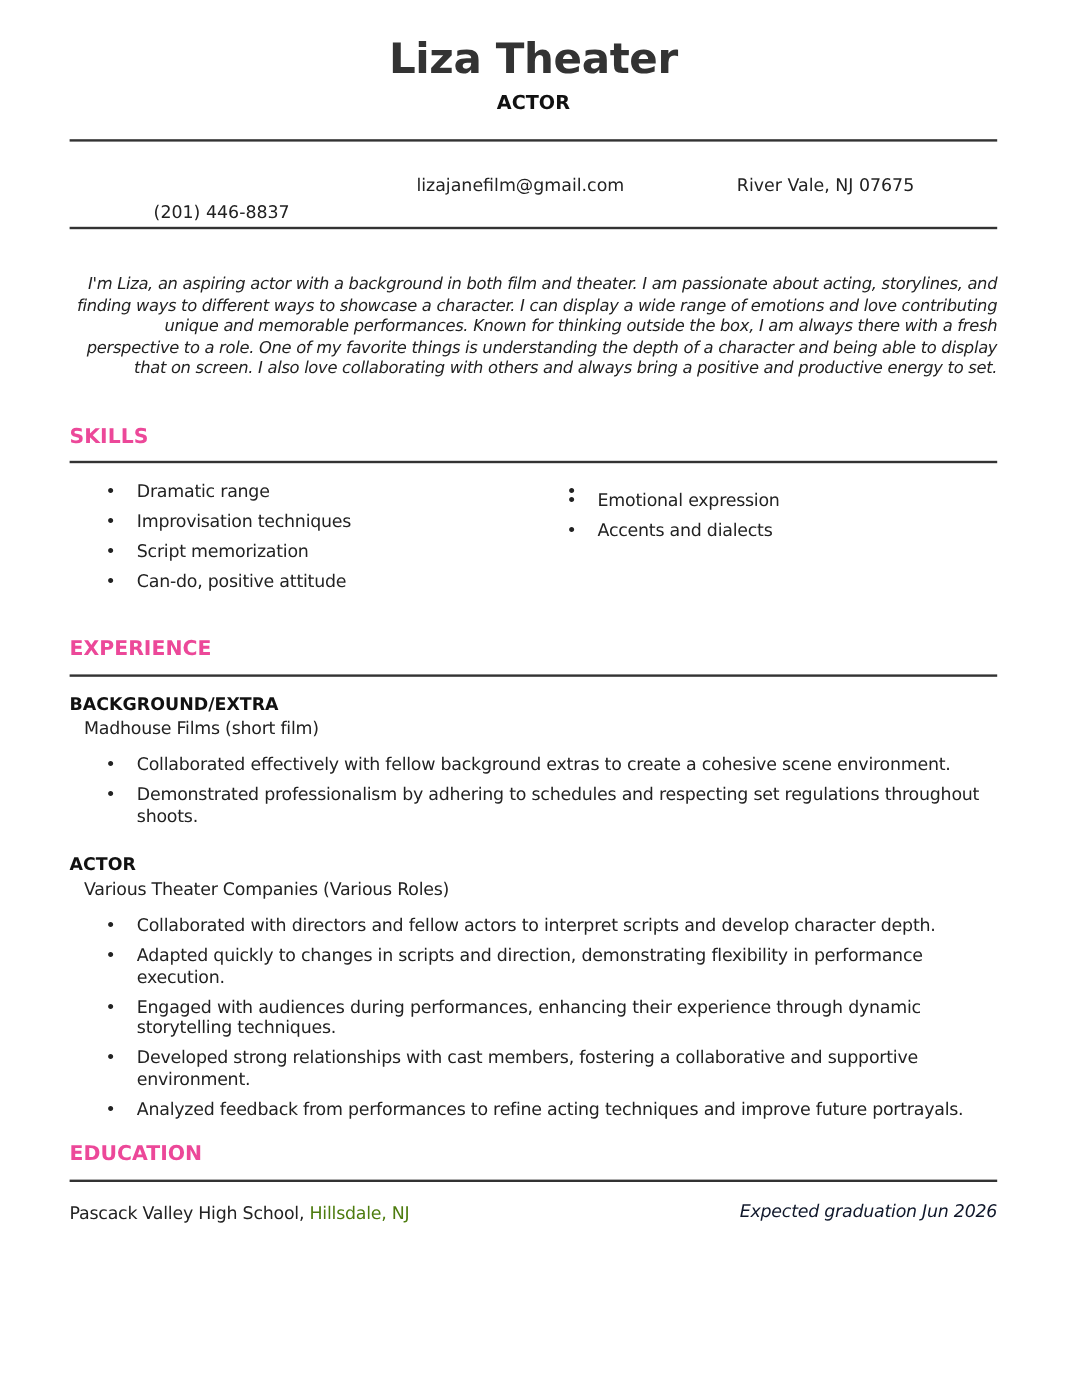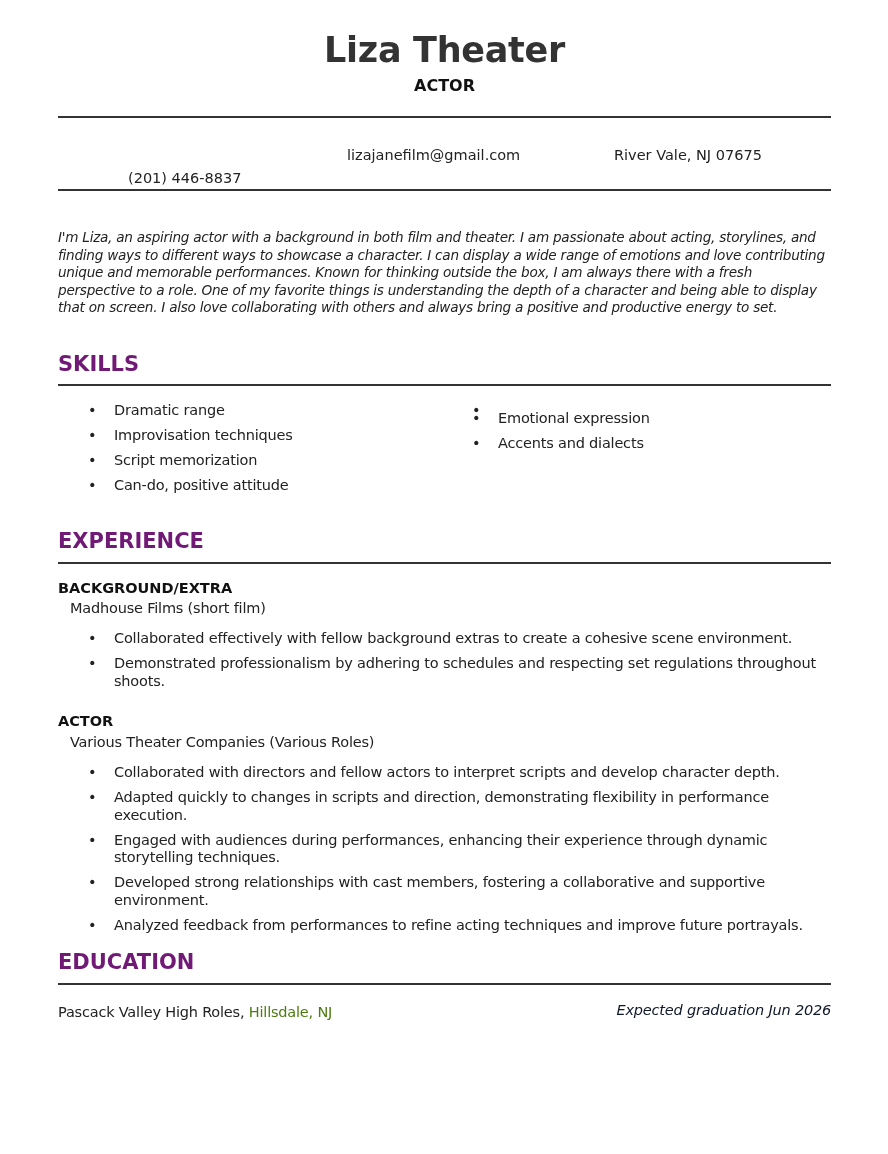--- a/index.html
+++ b/index.html
@@ -14,26 +14,26 @@
       font-size: 35px; font-weight: bold; color: #333333; line-height: 48px; letter-spacing: -0.3px;
     }
     .title {
       position: absolute; left: 0; width: 773px; top: 75px; text-align: center;
       font-size: 16px; font-weight: bold; color: #111111; line-height: 22px;
     }
     .rule { position: absolute; left: 0; width: 773px; height: 2px; background: #333333; }
     .contact { position: absolute; top: 144px; left: 0; width: 773px; height: 22px; font-size: 14.5px; line-height: 22px; color: #222; }
     .contact span { position: absolute; top: 0; }
     .summary {
-      position: absolute; top: 229px; left: 0; width: 773px; text-align: left;
+      position: absolute; top: 229px; left: 0; width: 773px; text-align: right;
       font-style: italic; font-size: 13.6px; line-height: 17.6px; color: #222;
       letter-spacing: -0.25px;
     }
     .section-head {
-      position: absolute; left: 0; font-size: 21px; font-weight: bold; color: #701a75; line-height: 24px;
+      position: absolute; left: 0; font-size: 17px; font-weight: bold; color: #ec4899; line-height: 24px;
     }
     ul.bullets { list-style: none; margin: 0; padding: 0; position: absolute; }
     ul.bullets li {
       position: relative; padding-left: 56px; font-size: 14.5px; line-height: 17.5px; color: #222;
       margin-bottom: 7.5px; letter-spacing: -0.2px;
     }
     ul.bullets li .dot { position: absolute; left: 30px; top: 0; }
     .job-title { position: absolute; left: 0; font-size: 14.5px; font-weight: bold; color: #111; line-height: 20px; text-align: center; }
     .job-company { position: absolute; left: 0; font-size: 14.5px; color: #222; line-height: 20px; letter-spacing: -0.2px; margin-left: 12px; }
     .edu-line { position: absolute; left: 0; top: 1002px; font-size: 14.5px; line-height: 20px; color: #222; letter-spacing: -0.2px; }
@@ -86,15 +86,15 @@
   <ul class="bullets" id="job1-bullets" style="top:764px; left:0; width:773px;">
       <li><span class="dot">•</span><span>Collaborated with directors and fellow actors to interpret scripts and develop character depth.</span></li>
       <li><span class="dot">•</span><span>Adapted quickly to changes in scripts and direction, demonstrating flexibility in performance execution.</span></li>
       <li><span class="dot">•</span><span>Engaged with audiences during performances, enhancing their experience through dynamic storytelling techniques.</span></li>
       <li><span class="dot">•</span><span>Developed strong relationships with cast members, fostering a collaborative and supportive environment.</span></li>
       <li><span class="dot">•</span><span>Analyzed feedback from performances to refine acting techniques and improve future portrayals.</span></li>
     </ul>
 
   <div class="section-head" style="top:950px;">EDUCATION</div>
   <div class="rule" style="top:983px;"></div>
-  <div class="edu-line"><span>Pascack Valley High Roles, </span><span class="edu-loc">Hillsdale, NJ</span></div>
+  <div class="edu-line"><span>Pascack Valley High School, </span><span class="edu-loc">Hillsdale, NJ</span></div>
   <div class="edu-date">Expected graduation Jun 2026</div>
 </div>
 
 </body></html>

